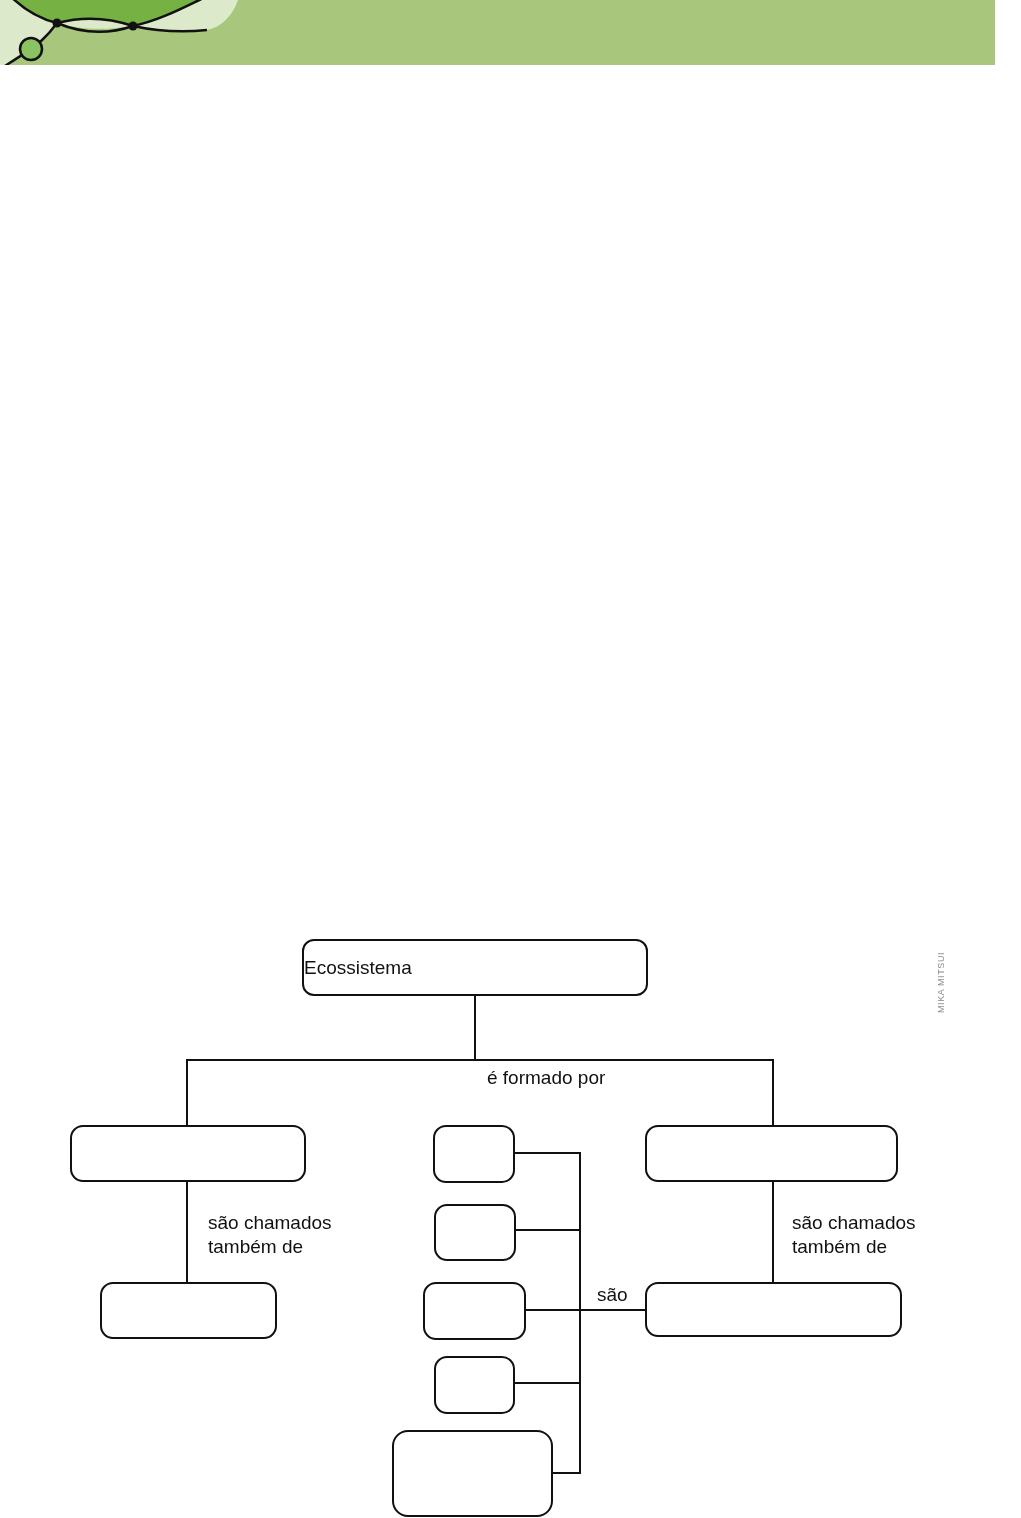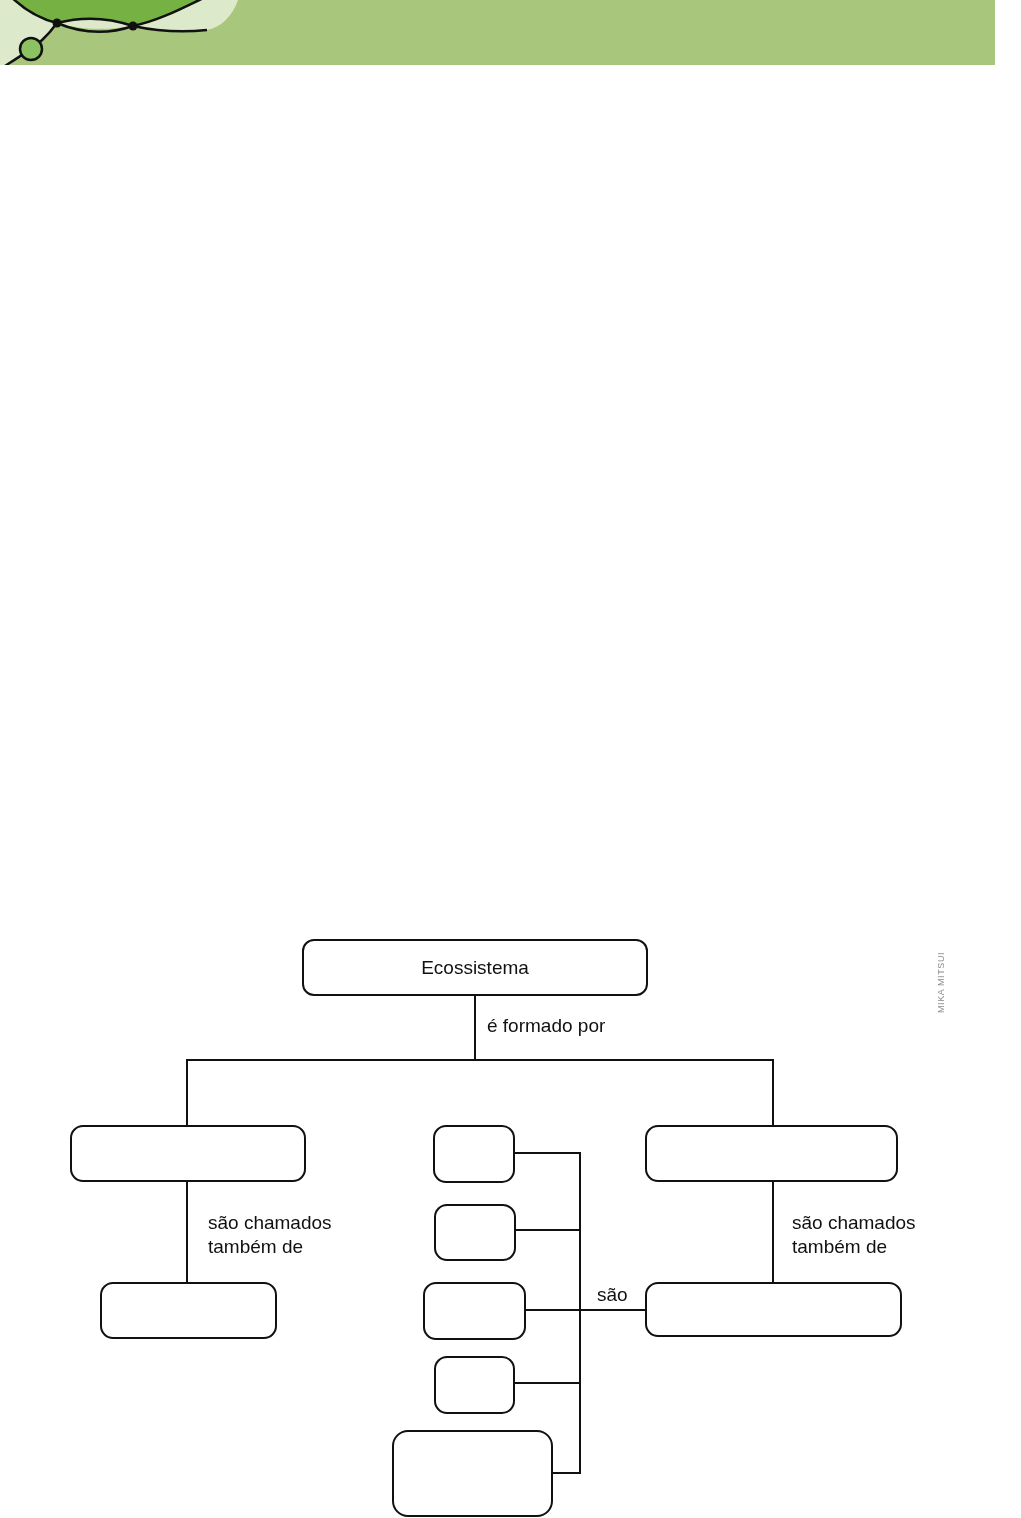--- a/index.html
+++ b/index.html
@@ -30,21 +30,21 @@
     position: absolute;
     background: #ffffff;
     border: 2px solid #111111;
     border-radius: 13px;
     box-sizing: border-box;
     z-index: 2;
   }
   .bx.root {
     display: flex;
     align-items: center;
-    justify-content: center;
+    justify-content: flex-start;
     font-size: 19px;
     border-radius: 12px;
   }
   .lbl {
     position: absolute;
     font-size: 19px;
     line-height: 24px;
     color: #111111;
     z-index: 3;
     white-space: nowrap;
@@ -100,21 +100,21 @@
 
   <div class="bx" style="left:645px; top:1125px; width:253px; height:57px;"></div>
   <div class="bx" style="left:645px; top:1282px; width:257px; height:55px;"></div>
 
   <div class="bx" style="left:433px; top:1125px; width:82px; height:58px;"></div>
   <div class="bx" style="left:434px; top:1204px; width:82px; height:57px;"></div>
   <div class="bx" style="left:423px; top:1282px; width:103px; height:58px;"></div>
   <div class="bx" style="left:434px; top:1356px; width:81px; height:58px;"></div>
   <div class="bx" style="left:392px; top:1430px; width:161px; height:87px; border-radius:16px;"></div>
 
-  <div class="lbl" style="left:487px; top:1014px;">é formado por</div>
+  <div class="lbl" style="left:487px; top:1066px;">é formado por</div>
 
   <div class="lbl" style="left:208px; top:1211px;">
     <div>são chamados</div>
     <div>também de</div>
   </div>
 
   <div class="lbl" style="left:792px; top:1211px;">
     <div>são chamados</div>
     <div>também de</div>
   </div>

